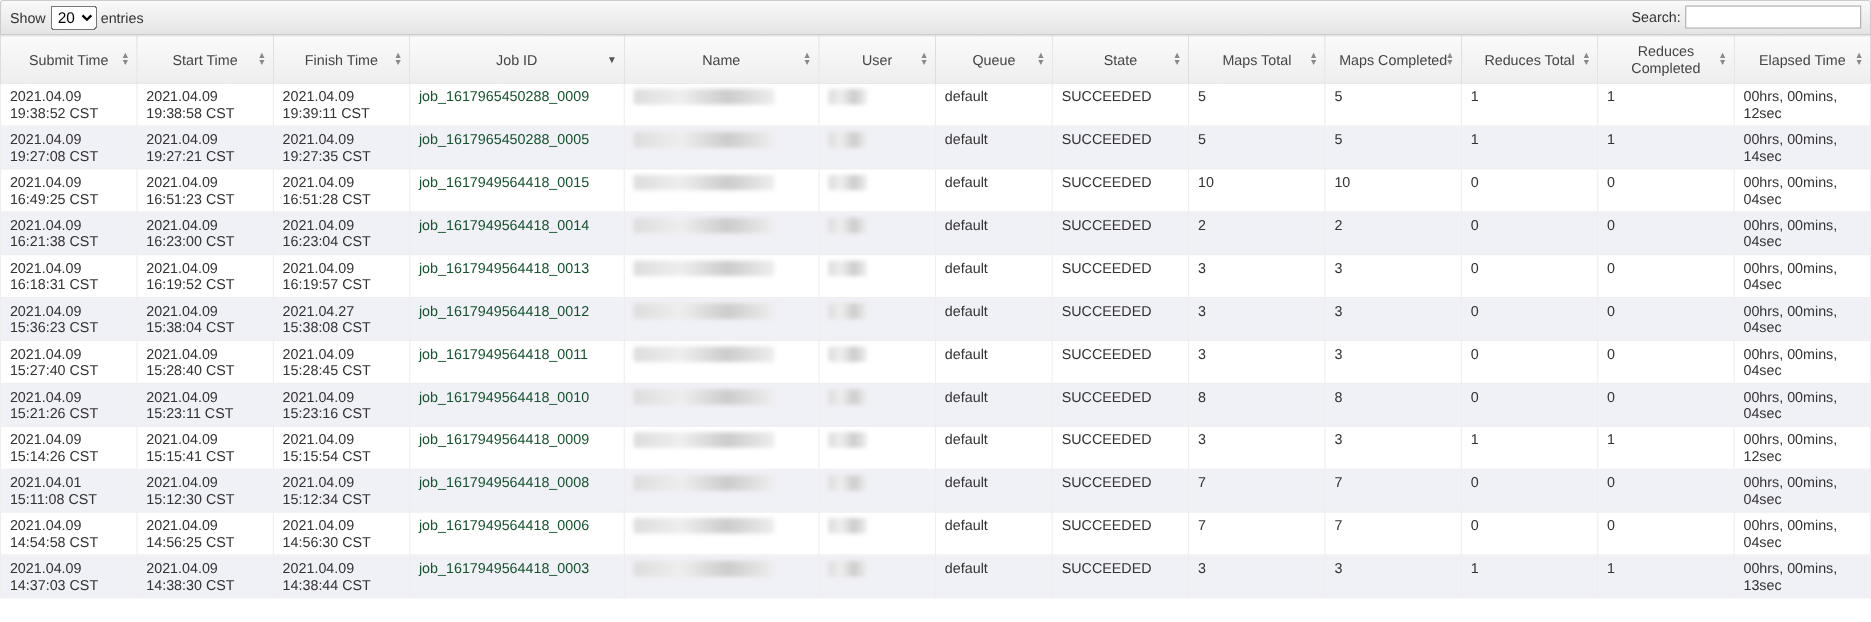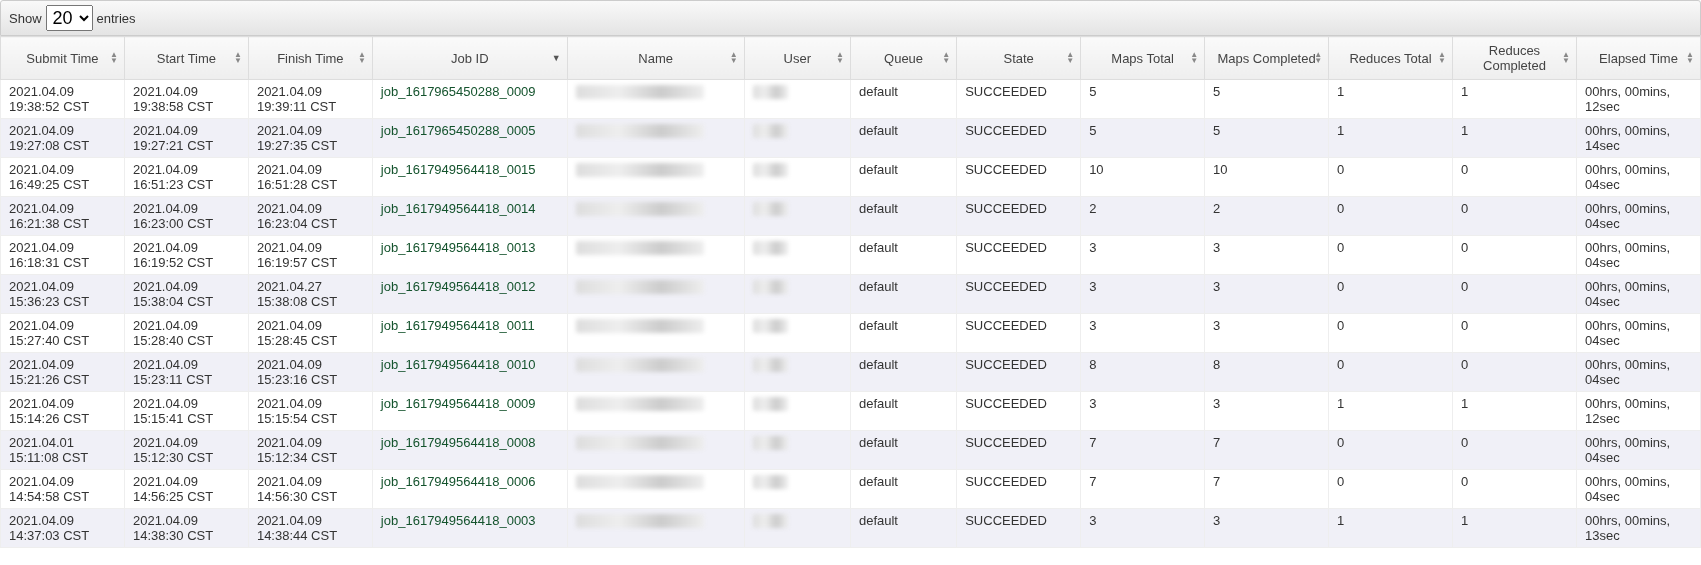--- a/index.html
+++ b/index.html
@@ -18,21 +18,21 @@
     border: 1px solid #ccc;
     border-radius: 3px 3px 0 0;
     gap: 15px;
   }
   .toolbar-left, .toolbar-right {
     display: flex;
     align-items: center;
     gap: 4px;
   }
   .toolbar select {
-    font-size: 18px;
+    font-size: 14px;
     padding: 1px 2px;
   }
   .toolbar input[type="text"] {
     font-size: 13px;
     padding: 2px 4px;
     border: 1px solid #aaa;
     width: 160px;
   }
   table {
     width: 100%;
@@ -109,20 +109,24 @@
 <body>
 
 <div class="toolbar">
   <div class="toolbar-left">
     <span>Show</span>
     <select>
       <option>20</option>
     </select>
     <span>entries</span>
   </div>
+  <div class="toolbar-right">
+    <span>Search:</span>
+    <input type="text" style="">
+  </div>
 </div>
 
 <table>
   <colgroup>
     <col class="c-submit">
       <col class="c-start">
       <col class="c-finish">
       <col class="c-jobid">
     <col class="c-name">
       <col class="c-user">

